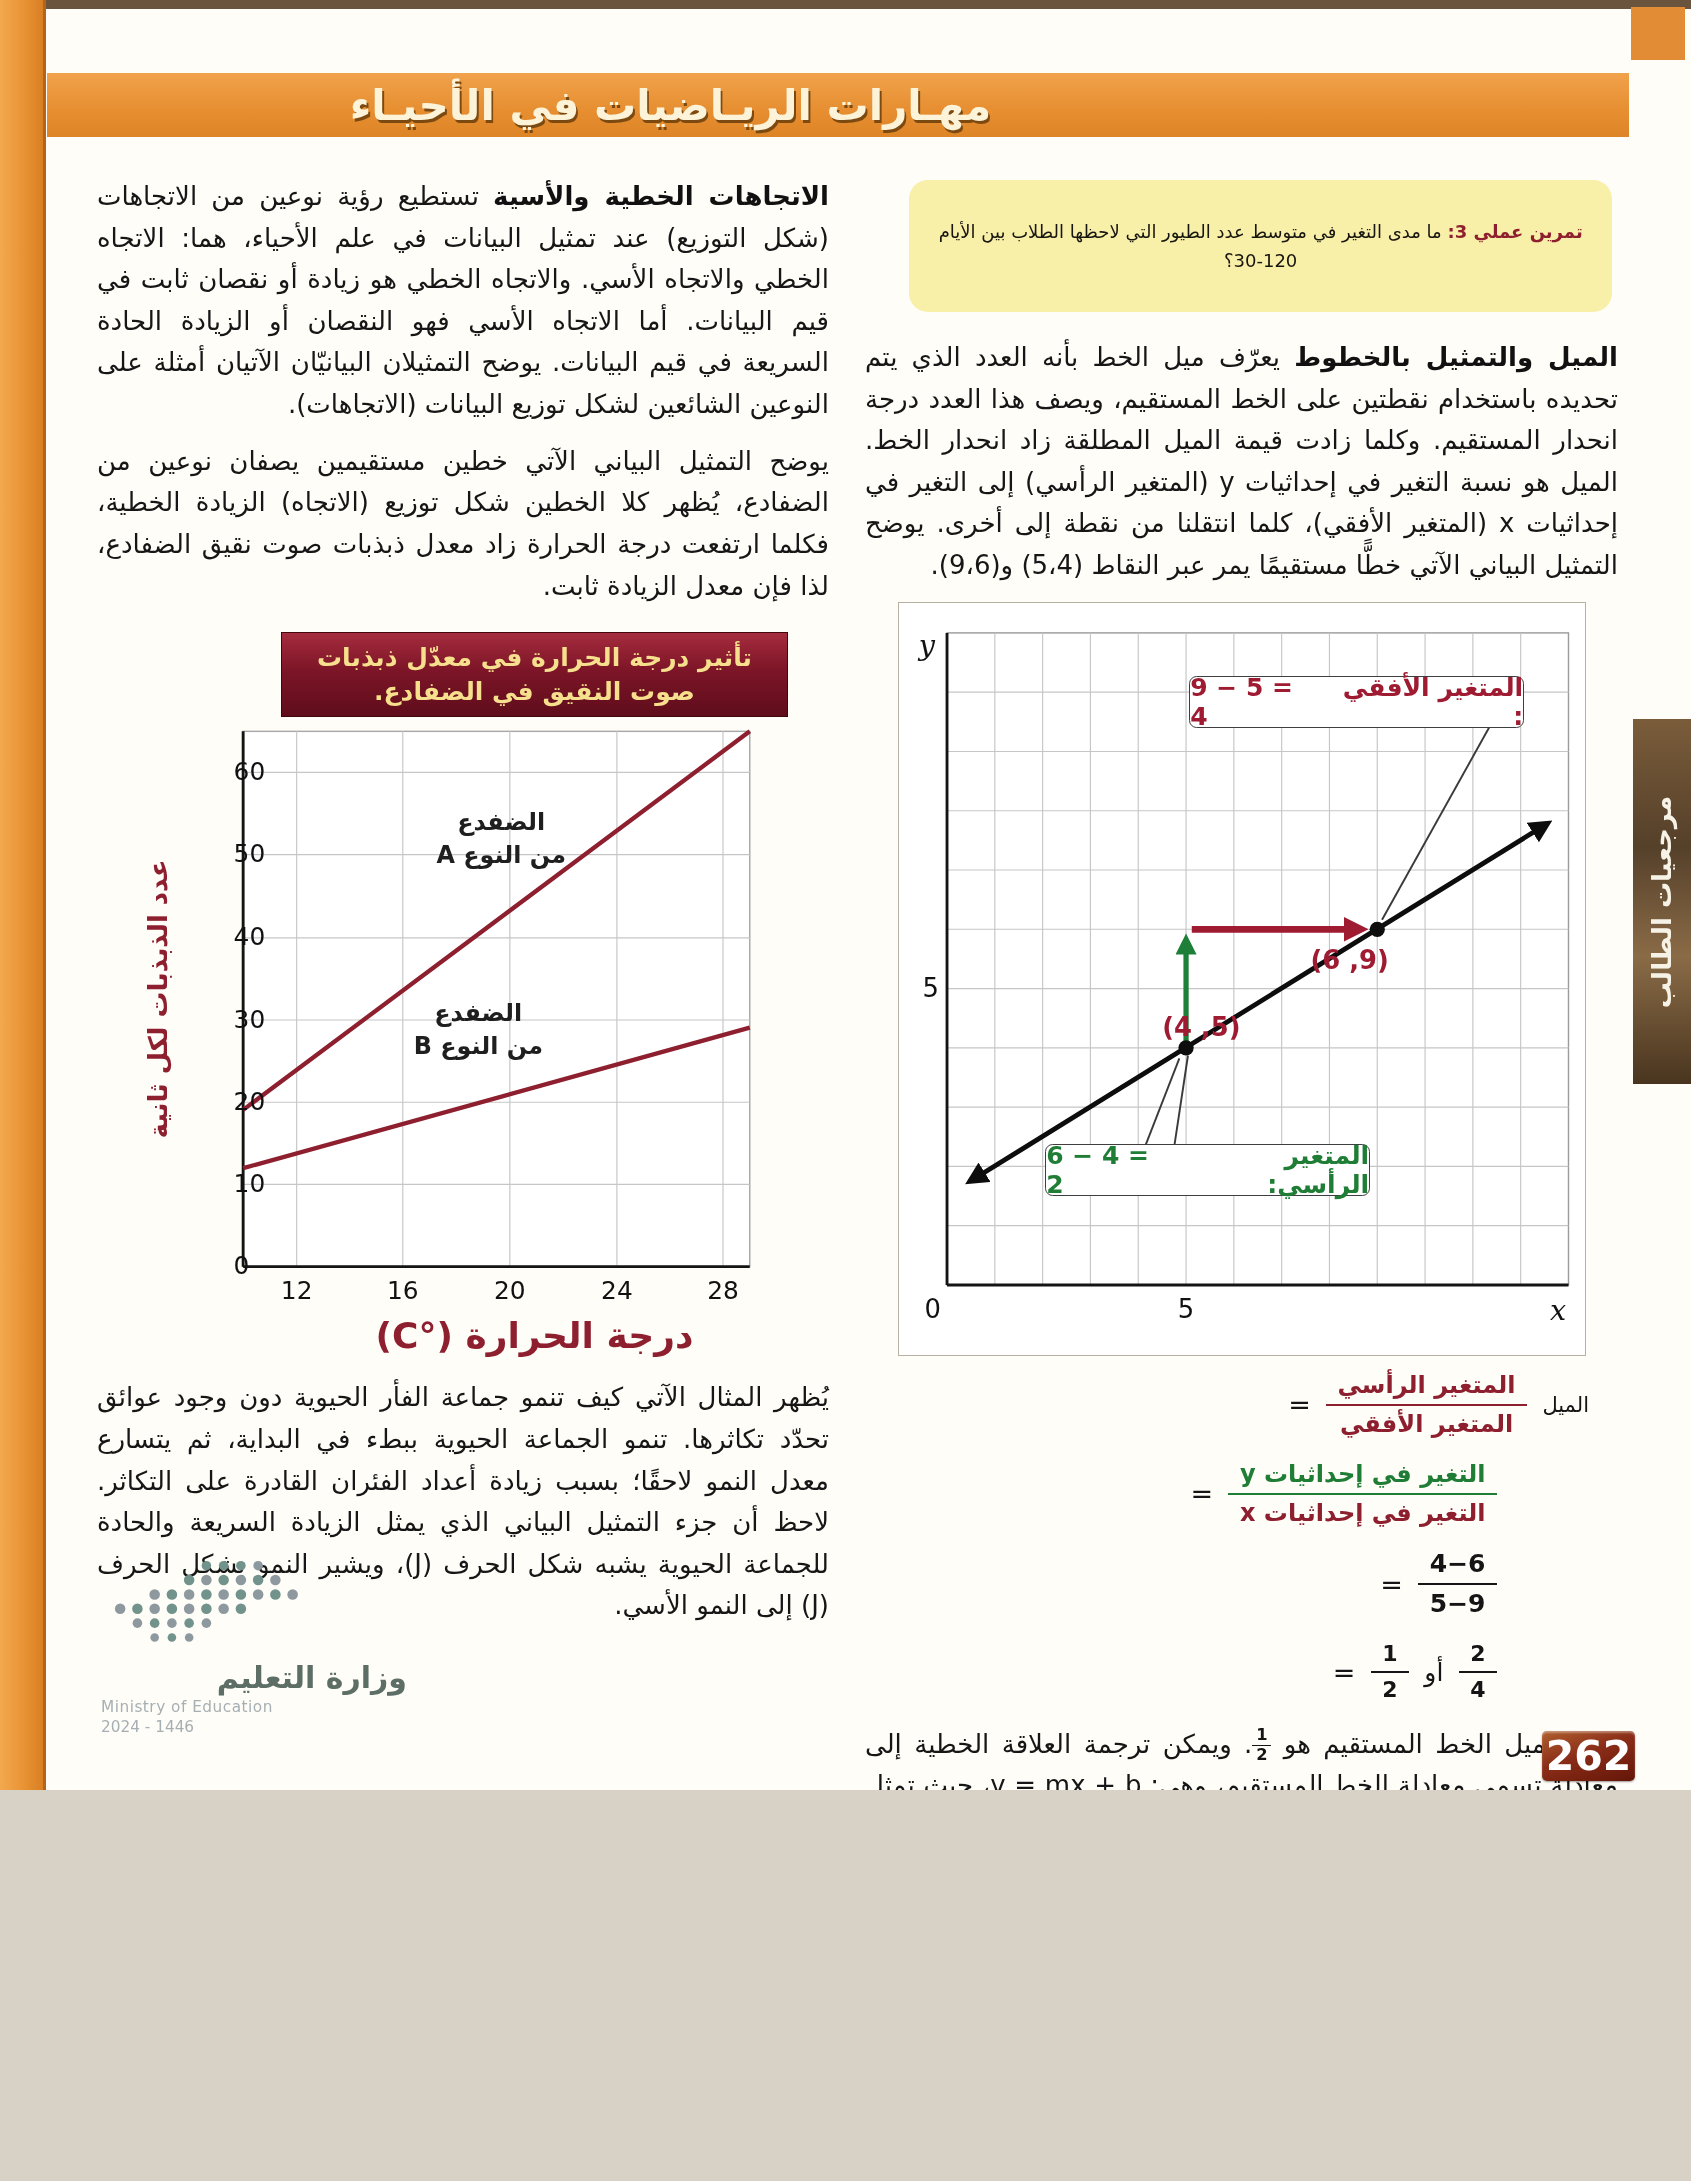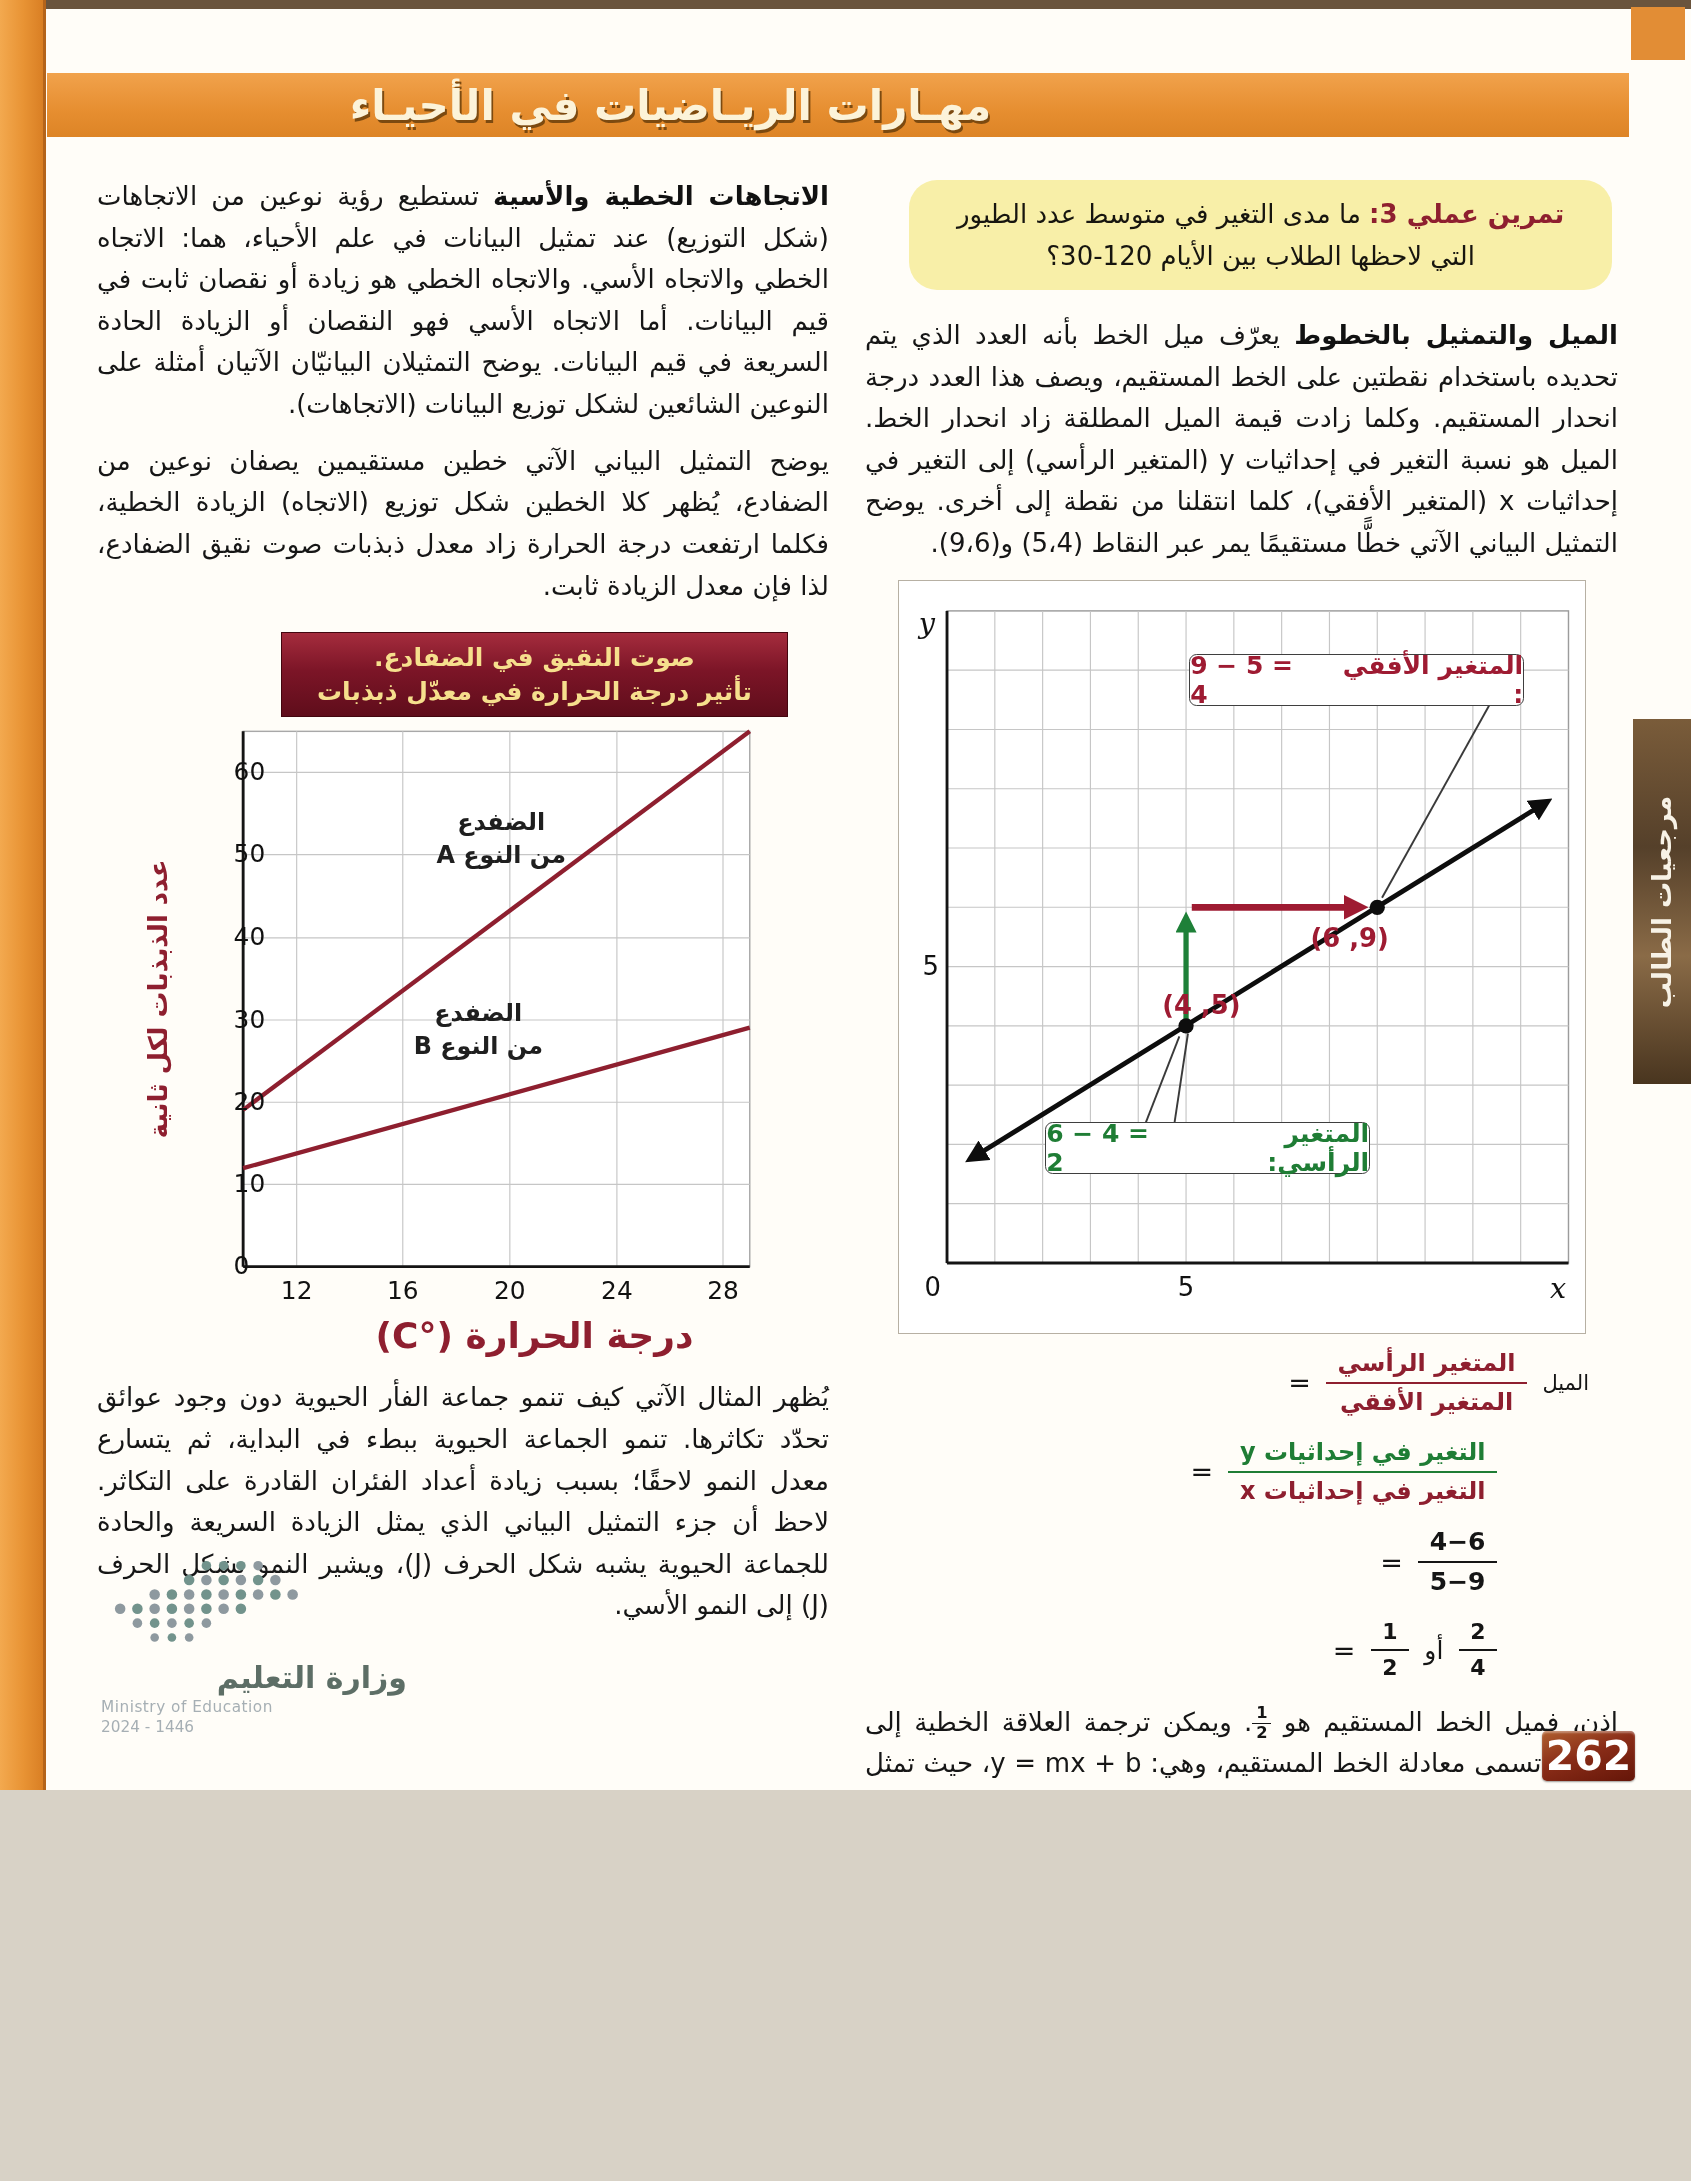--- a/index.html
+++ b/index.html
@@ -16,21 +16,21 @@
   .side-tab{position:absolute;right:0;top:719px;width:59px;height:365px;background:linear-gradient(180deg,#7a5c3a 0%,#55402a 35%,#8a6b47 65%,#49351f 100%);display:flex;align-items:center;justify-content:center;z-index:4;}
   .side-tab span{transform:rotate(-90deg);white-space:nowrap;color:#f7f2e6;font-weight:bold;font-size:26px;letter-spacing:1.9px;}
 
   .content{position:absolute;top:176px;left:96px;width:1522px;display:flex;gap:36px;direction:rtl;}
   .col-right{width:753px;}
   .col-left{width:732px;}
 
   p.body{font-size:26px;line-height:1.6;text-align:justify;color:#161616;margin:0 0 15.3px;}
   .lead{font-weight:bold;color:#111;}
 
-  .exercise-box{background:#f8efa8;border-radius:28px;padding:13px 29px;margin:3.8px 5.7px 25px 44px;text-align:center;font-size:26px;line-height:1.62;color:#17150f;}
+  .exercise-box{background:#f8efa8;border-radius:19px;padding:37px 29px;margin:3.8px 5.7px 25px 44px;text-align:center;font-size:18px;line-height:1.62;color:#17150f;}
   .exercise-box p{margin:0;}
   .ex-label{font-weight:bold;color:#8e1f2f;}
 
   .slope-fig{width:688px;margin:15.3px auto 13.4px;border:1px solid #b7b0a3;background:#fff;padding:5.7px;box-sizing:border-box;}
   .svg-wrap{position:relative;}
   .svg-wrap svg{display:block;}
   .callout{position:absolute;display:flex;align-items:center;justify-content:center;gap:11.5px;direction:rtl;background:#fff;border:1.9px solid #3f3f3f;border-radius:7.6px;font-weight:bold;font-size:25px;box-sizing:border-box;}
   .callout.h{left:285px;top:67px;width:335px;height:52px;color:#9e1b32;}
   .callout.v{left:141px;top:535px;width:325px;height:52px;color:#1f7d35;}
 
@@ -181,22 +181,22 @@
     </section>
 
     <section class="col-left">
 
       <p class="body"><span class="lead">الاتجاهات الخطية والأسية</span><span> تستطيع رؤية نوعين من الاتجاهات (شكل التوزيع) عند تمثيل البيانات في علم الأحياء، هما: الاتجاه الخطي والاتجاه الأسي. والاتجاه الخطي هو زيادة أو نقصان ثابت في قيم البيانات. أما الاتجاه الأسي فهو النقصان أو الزيادة الحادة السريعة في قيم البيانات. يوضح التمثيلان البيانيّان الآتيان أمثلة على النوعين الشائعين لشكل توزيع البيانات (الاتجاهات).</span></p>
 
       <p class="body"><span>يوضح التمثيل البياني الآتي خطين مستقيمين يصفان نوعين من الضفادع، يُظهر كلا الخطين شكل توزيع (الاتجاه) الزيادة الخطية، فكلما ارتفعت درجة الحرارة زاد معدل ذبذبات صوت نقيق الضفادع، لذا فإن معدل الزيادة ثابت.</span></p>
 
       <figure class="frog-fig" style="margin-block:25px 21px;">
         <div class="frog-title">
+          <div>تأثير درجة الحرارة في معدّل ذبذبات</div>
           <div>صوت النقيق في الضفادع.</div>
-          <div>تأثير درجة الحرارة في معدّل ذبذبات</div>
         </div>
         <svg width="650" viewBox="0 0 680 620" xmlns="http://www.w3.org/2000/svg">
           <rect x="110" y="15" width="530" height="560" fill="#ffffff" stroke="#a8a8a8" stroke-width="1.5"></rect>
           <path stroke="#c6c6c6" stroke-width="1.2" fill="none" d="M166 15V575M277 15V575M389 15V575M501 15V575M612 15V575M110 58H640M110 144H640M110 231H640M110 317H640M110 403H640M110 489H640"></path>
           <line x1="110" y1="15" x2="110" y2="575" stroke="#141414" stroke-width="3"></line>
           <line x1="110" y1="575" x2="640" y2="575" stroke="#141414" stroke-width="3"></line>
           <line x1="110" y1="411" x2="640" y2="15" stroke="#8e1f2f" stroke-width="4.5"></line>
           <line x1="110" y1="472" x2="640" y2="325" stroke="#8e1f2f" stroke-width="4.5"></line>
           <text x="100" y="66" text-anchor="end" font-size="26" fill="#111111">60</text>
           <text x="100" y="152" text-anchor="end" font-size="26" fill="#111111">50</text>

